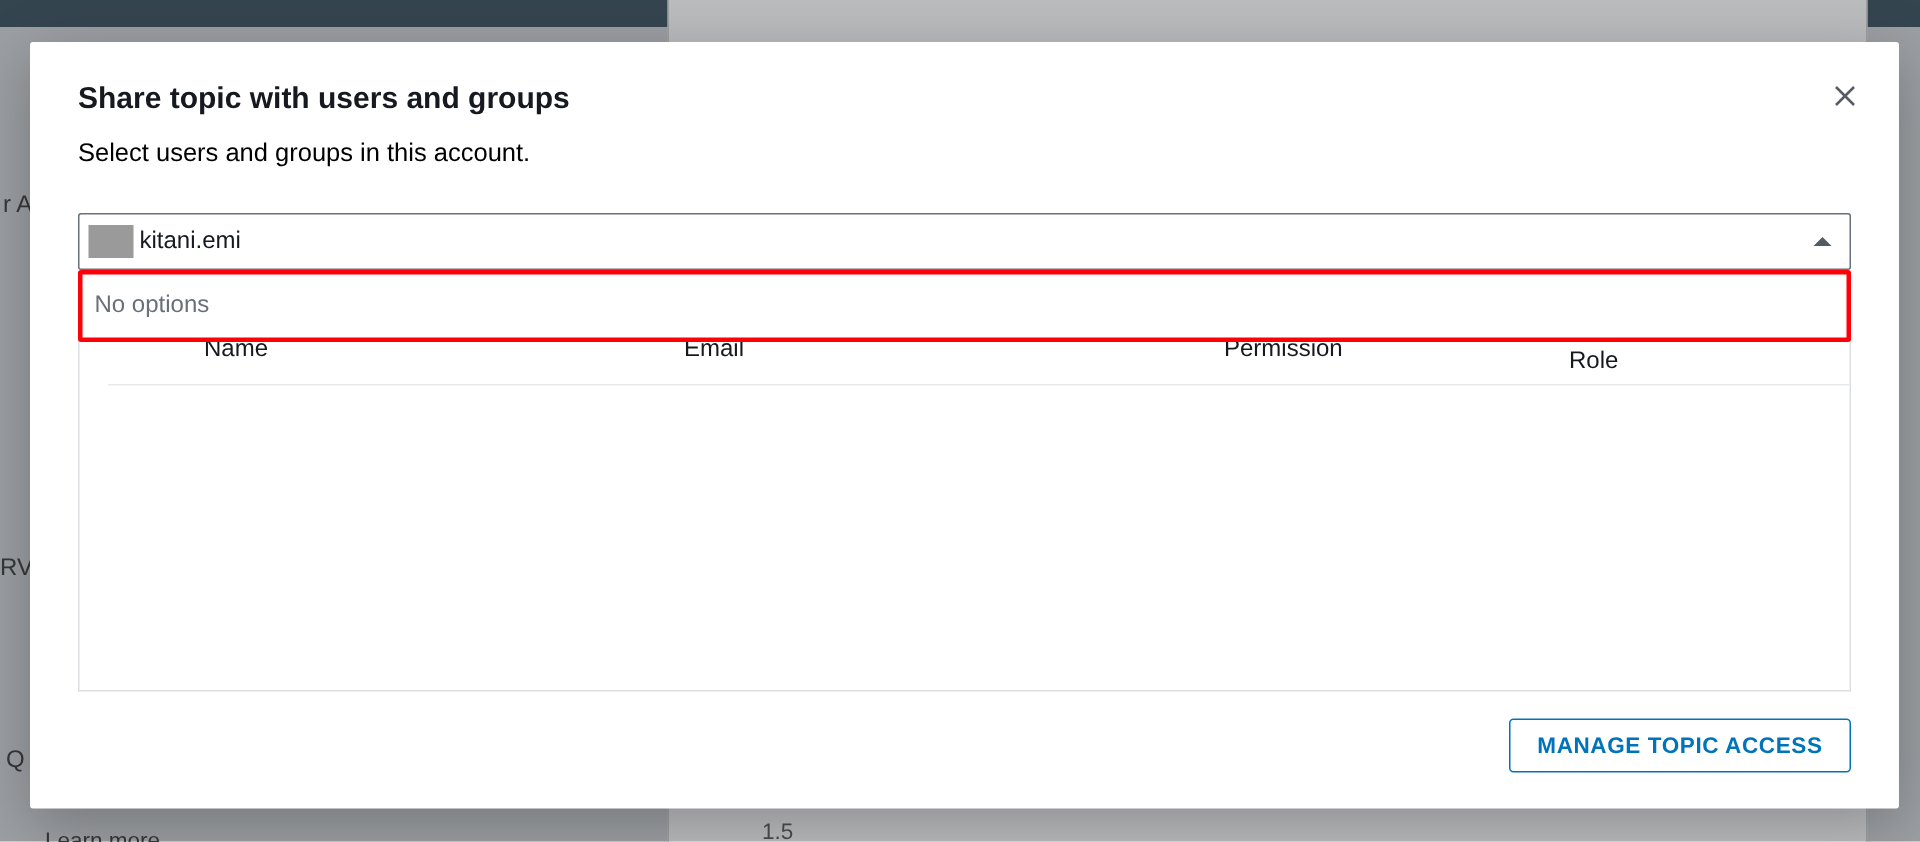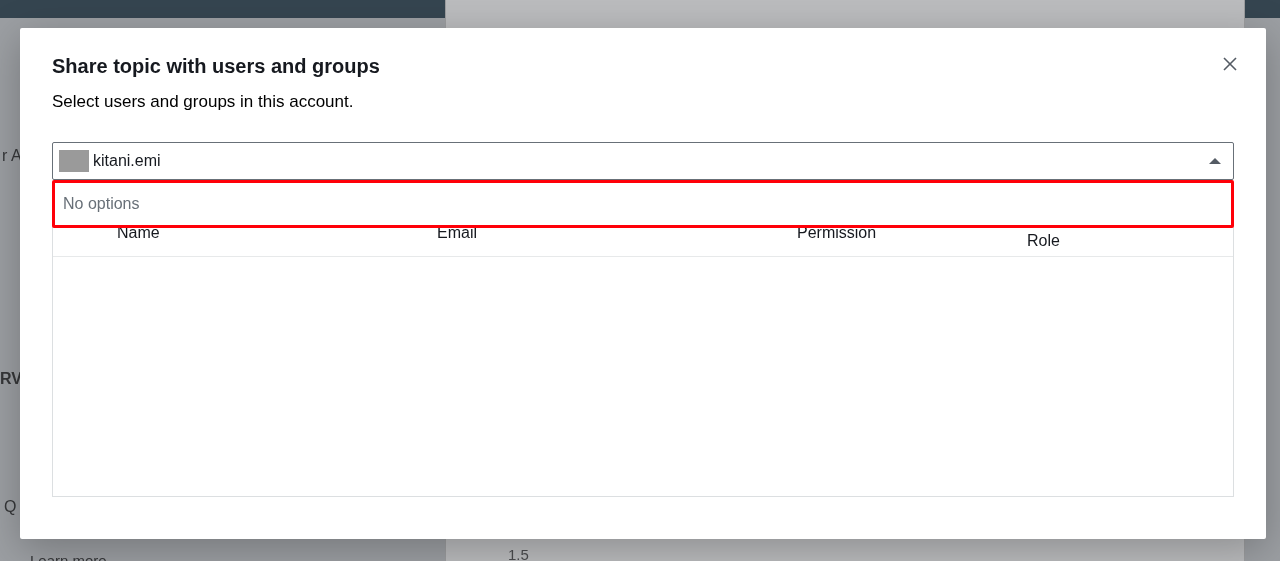--- a/index.html
+++ b/index.html
@@ -7,24 +7,24 @@
   .backdrop {
     position: absolute; inset: 0;
     background: #cfd3d6;
   }
   .bg-topbar {
     position:absolute; left:0; right:0; top:0; height:18px;
     background:#16303f;
     opacity:0.85;
   }
   .bg-left-text {
-    position:absolute; left:2px; top:147px; font-size:16px; color:#333;
+    position:absolute; left:2px; top:128px; font-size:16px; color:#333;
   }
   .bg-left-text2 {
-    position:absolute; left:0px; top:370px; font-size:16px; color:#333;font-weight:bold;
+    position:absolute; left:0px; top:370px; font-size:16px; color:#333;
   }
   .bg-left-text3 {
     position:absolute; left:4px; top:498px; font-size:16px; color:#333;
   }
   .bg-bottom-text {
     position:absolute; left:30px; top:552px; font-size:15px; color:#333;
   }
   .bg-panel {
     position:absolute; left:445px; top:-100px; width:800px; height:700px;
     background:#fff; border:1px solid #cfcfcf;
@@ -94,20 +94,21 @@
   }
   .dropdown-text {
     font-size:16px; color:#687078;
   }
   .table-wrap {
     margin: 0 32px; flex:1;
     border:1px solid #dcdfe1;
     border-top:none;
     display:flex; flex-direction:column;
     overflow:hidden;
+    padding-left:19px;
   }
   .thead {
     display:flex; height:38px; align-items:center;
     font-size:16px; color:#16191f; font-weight:400;
     padding-top:30px; 
     padding-bottom:6px;
     height:auto;
   }
   
   .thead { padding-top:0; height:40px; }
@@ -182,15 +183,16 @@
         <div class="th th-name">Name</div>
         <div class="th th-email">Email</div>
         <div class="th th-perm">Permission</div>
         <div class="th th-role">Role</div>
       </div>
       <div class="divider"></div>
       <div class="tbody"></div>
     </div>
 
     <div class="footer">
+      <button class="btn btn-outline">MANAGE TOPIC ACCESS</button>
     </div>
   </div>
 </div>
 
 </body></html>

